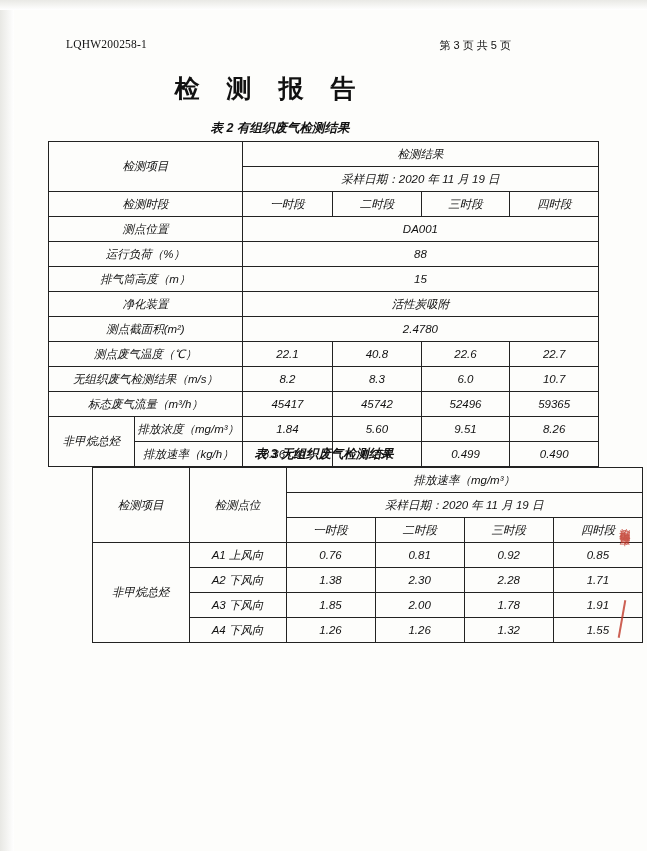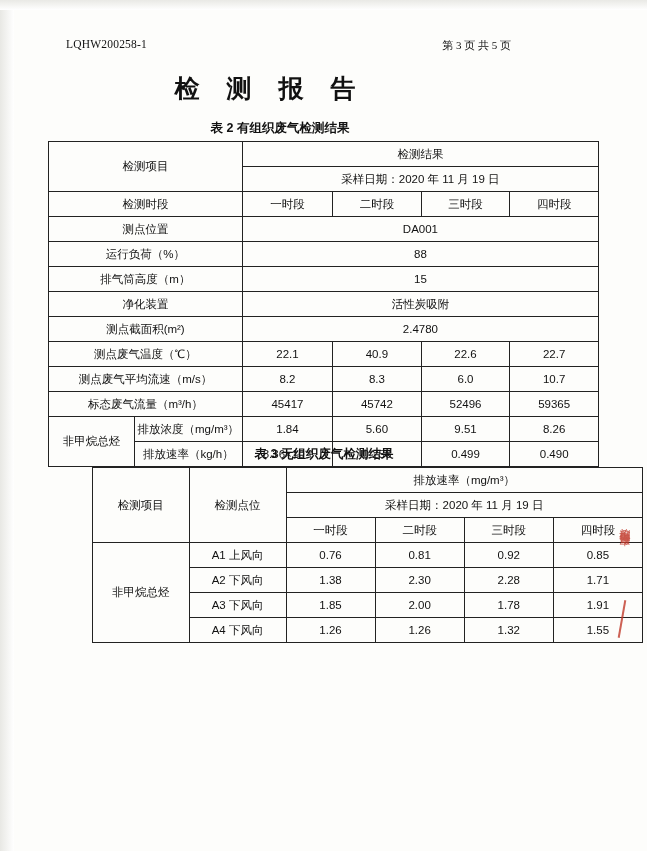--- a/index.html
+++ b/index.html
@@ -34,21 +34,21 @@
     position: absolute;
     left: 66px;
     top: 0;
     font-family: "Liberation Serif", serif;
     letter-spacing: 0.2px;
   }
   .page-num {
     position: absolute;
     right: 62px;
     top: 0;
-    font-family: Liberation Serif, serif;
+    font-family: Liberation Sans, sans-serif;
     font-size: 11px;
   }
   .title {
     position: absolute;
     top: 72px;
     left: 0;
     width: 540px;
     text-align: center;
     font-size: 25px;
     font-weight: bold;
@@ -59,20 +59,21 @@
     text-align: center;
     font-size: 12.5px;
     font-weight: bold;
     font-family: "Liberation Sans", sans-serif;
     margin-bottom: 4px;
   }
   .tbl-wrap {
     position: absolute;
     left: 48px;
     width: 464px;
+    font-style: italic;
   }
   #table2-wrap { top: 120px; }
   #table3-wrap { top: 446px; padding-left: 44px; }
 
   table.grid {
     border-collapse: collapse;
     width: 551px;
     font-size: 11.5px;
     font-family: "Liberation Sans", sans-serif;
   }
@@ -173,26 +174,26 @@
           <td colspan="4">活性炭吸附</td>
         </tr>
         <tr>
           <td colspan="2">测点截面积(m²)</td>
           <td colspan="4">2.4780</td>
         </tr>
 
         <tr>
           <td colspan="2">测点废气温度（℃）</td>
           <td>22.1</td>
-          <td>40.9</td>
+          <td>40.8</td>
           <td>22.6</td>
           <td>22.7</td>
         </tr>
         <tr>
-          <td colspan="2">测点废气平均流速（m/s）</td>
+          <td colspan="2">无组织废气检测结果（m/s）</td>
           <td>8.2</td>
           <td>8.3</td>
           <td>6.0</td>
           <td>10.7</td>
         </tr>
         <tr>
           <td colspan="2">标态废气流量（m³/h）</td>
           <td>45417</td>
           <td>45742</td>
           <td>52496</td>

